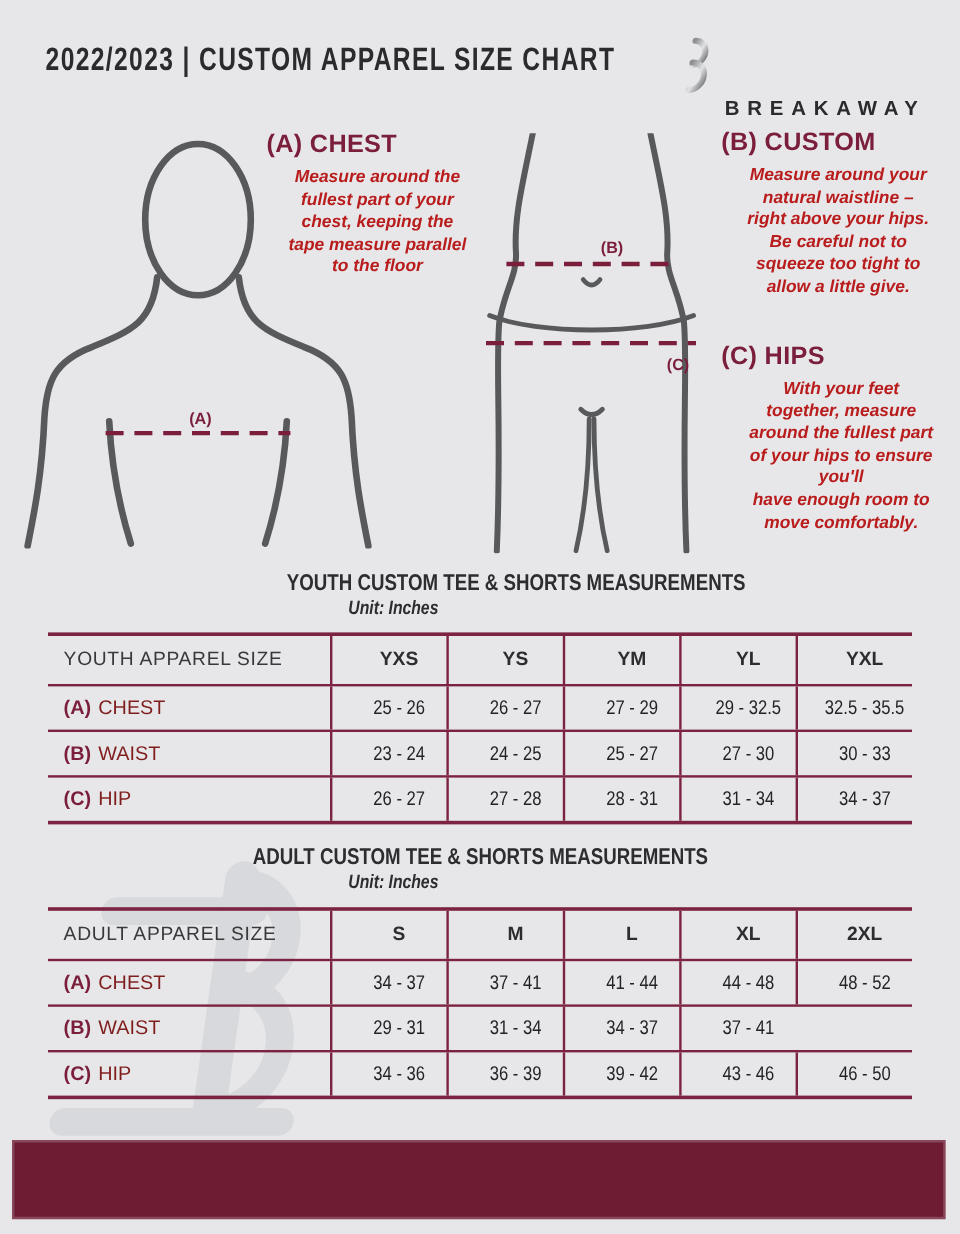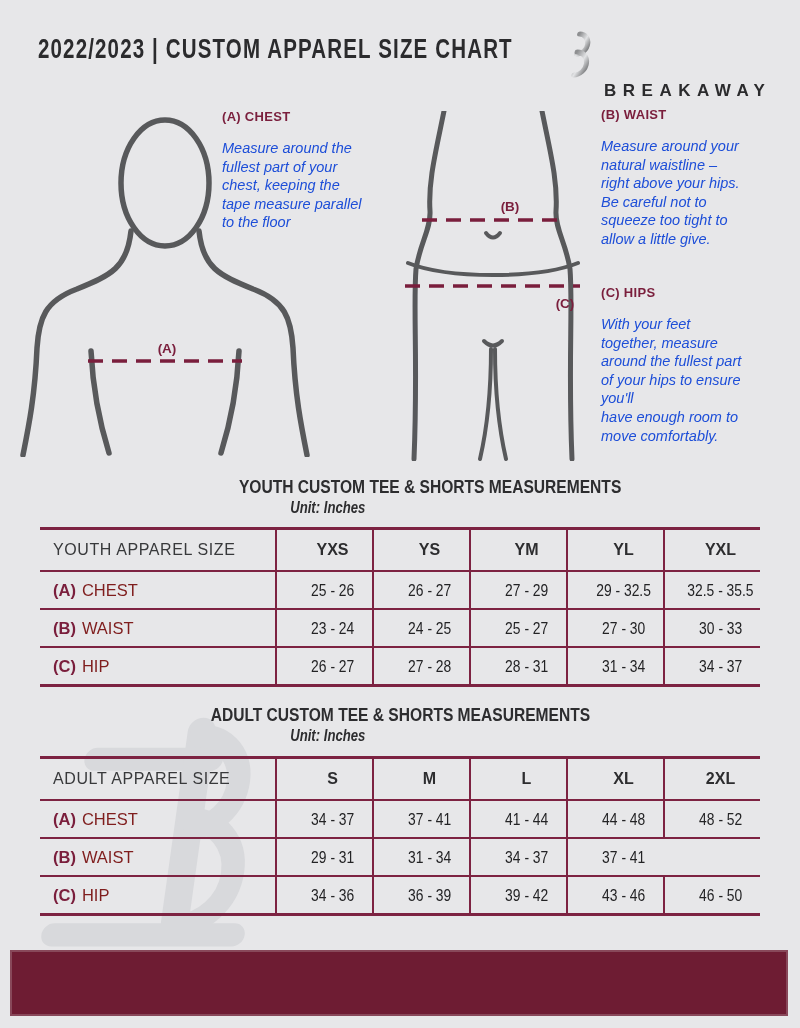--- a/index.html
+++ b/index.html
@@ -13,22 +13,22 @@
   
   .condL{display:inline-block;transform:scaleX(0.76);transform-origin:left center;white-space:nowrap;}
   .condC{display:inline-block;transform:scaleX(0.82);transform-origin:center;white-space:nowrap;}
 
   
   .hdr-title{left:38px;top:34px;font-size:27px;font-weight:700;color:#2b2b2d;letter-spacing:1.5px;}
   .brand{left:604px;top:45px;font-size:17px;font-weight:700;letter-spacing:6.5px;color:#2b2b2d;white-space:nowrap;margin-top:36px;}
   .logo{left:542px;top:24px;}
 
   
-  .note-head{font-size:13px;font-weight:800;color:#7a1e3c;letter-spacing:.3px;}
-  .note-text{font-size:14.5px;font-style:italic;color:#1d4ed8;line-height:18.6px;white-space:pre-line;font-weight:400;}
+  .note-head{font-size:21px;font-weight:800;color:#7a1e3c;letter-spacing:.3px;}
+  .note-text{font-size:14.5px;font-style:italic;color:#b91c1c;line-height:18.6px;white-space:pre-line;font-weight:700;text-align:center;}
 
   
   .sec-title{left:0;width:800px;text-align:center;font-size:19px;font-weight:700;color:#2d2d2f;}
   .sec-unit{left:0;width:656px;text-align:center;font-size:16px;font-weight:700;font-style:italic;color:#2d2d2f;}
 
   
   .sizetable{position:absolute;left:40px;width:720px;border-top:3px solid #7d2342;border-bottom:3px solid #7d2342;z-index:1;}
   .trow{display:grid;grid-template-columns:235px repeat(5,97px);}
   .trow.header{height:40px;border-bottom:2px solid #7d2342;}
   .trow.data{height:36px;border-bottom:2px solid #7d2342;}
@@ -100,21 +100,21 @@
   <text x="177" y="197" text-anchor="middle" font-size="13.5" font-weight="800" fill="#7a1e3c" font-family="Liberation Sans, sans-serif">(C)</text>
 </svg>
 
 <div class="abs note-head" style="left:222px;top:109px;">(A) CHEST</div>
 <div class="abs note-text" style="left:222px;top:139px;width:185px;">Measure around the
 fullest part of your
 chest, keeping the
 tape measure parallel
 to the floor</div>
 
-<div class="abs note-head" style="left:601px;top:107px;">(B) WAIST</div>
+<div class="abs note-head" style="left:601px;top:107px;">(B) CUSTOM</div>
 <div class="abs note-text" style="left:601px;top:137px;width:195px;">Measure around your
 natural waistline –
 right above your hips.
 Be careful not to
 squeeze too tight to
 allow a little give.</div>
 
 <div class="abs note-head" style="left:601px;top:285px;">(C) HIPS</div>
 <div class="abs note-text" style="left:601px;top:315px;width:200px;">With your feet
 together, measure

